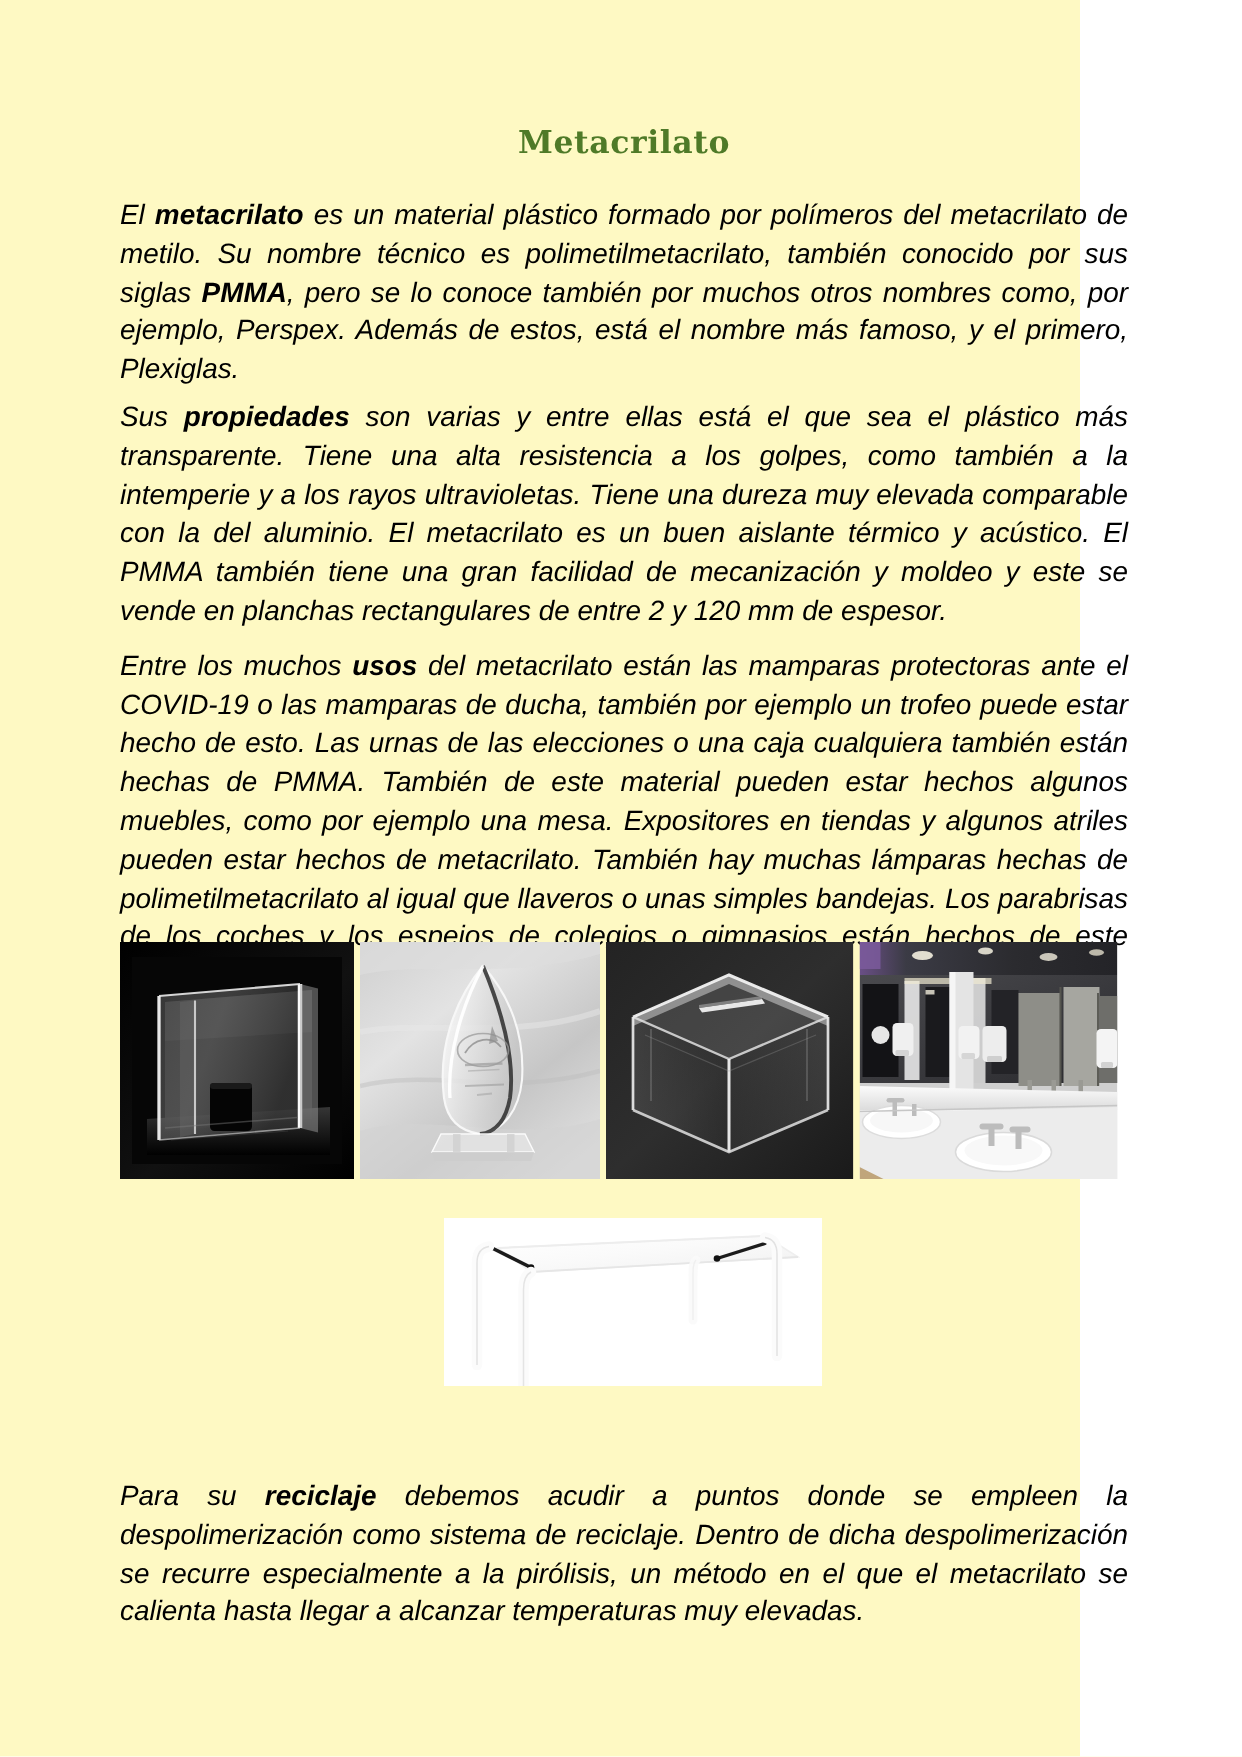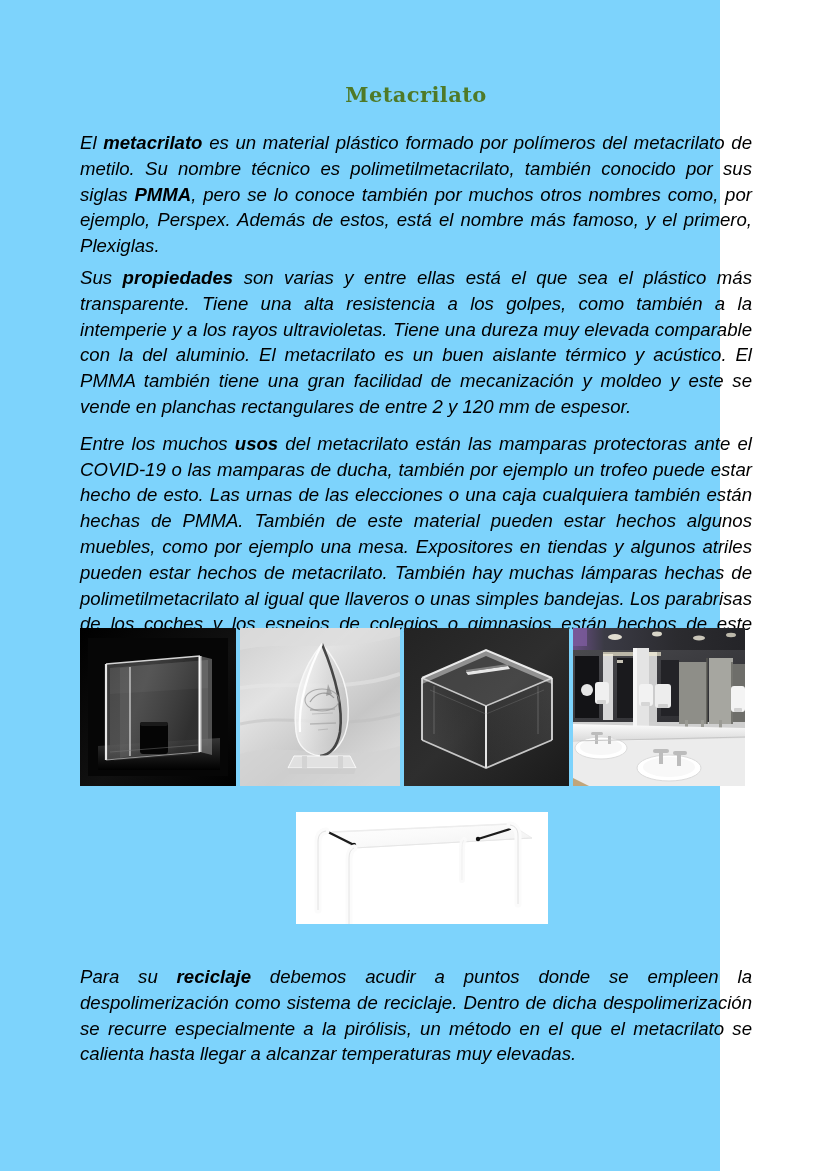--- a/index.html
+++ b/index.html
@@ -12,21 +12,21 @@
     height: 1171px;
     font-family: "Liberation Sans", sans-serif;
     color: #000000;
     overflow: hidden;
     position: relative;
   }
   .page {
     position: relative;
     width: 720px;
     height: 1171px;
-    background: #7dd3fc;
+    background: #fef9c3;
     box-sizing: border-box;
   }
   .content {
     position: absolute;
     left: 80px;
     top: 0;
     width: 672px;
   }
 
   
@@ -91,21 +91,21 @@
     width: 252px;
     height: 112px;
     background: #ffffff;
   }
   .figure-table-wrap svg { display: block; width: 100%; height: 100%; }
 
   
   .lower-text {
     position: absolute;
     left: 80px;
-    top: 964px;
+    top: 984px;
     width: 672px;
   }
 </style>
 </head>
 <body>
 
 <div class="page">
   <div class="content">
 
     <h1 class="doc-title">Metacrilato</h1>

